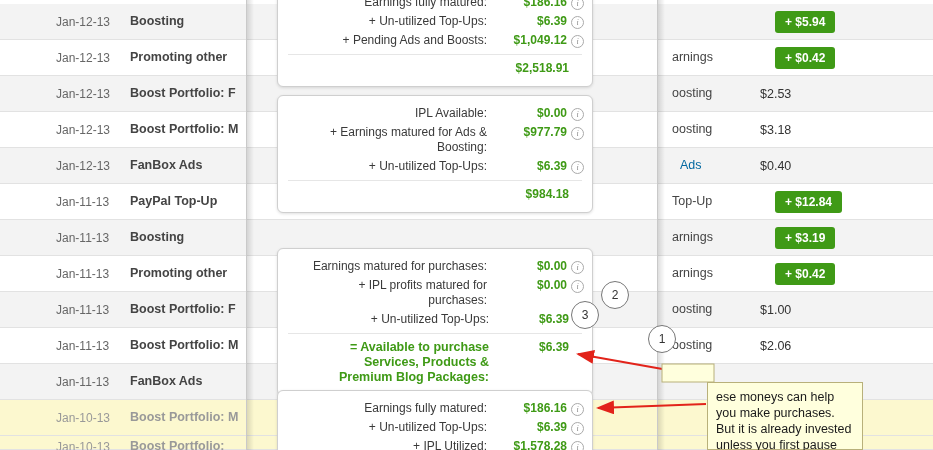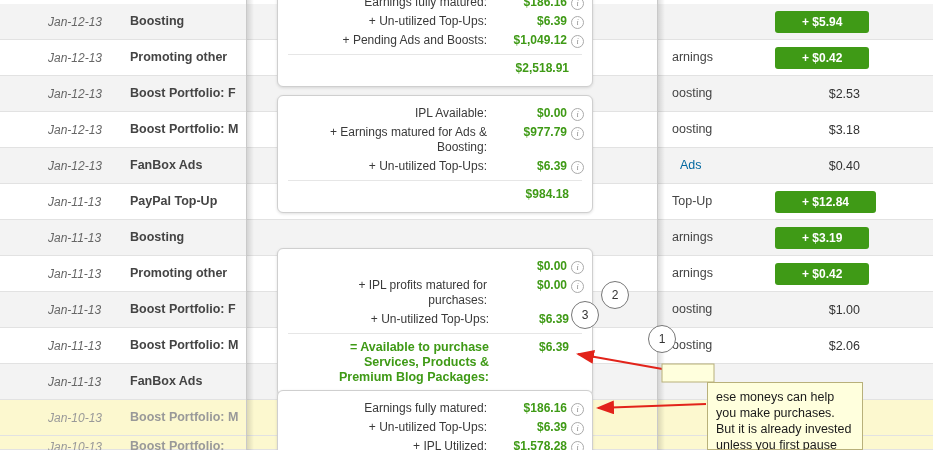--- a/index.html
+++ b/index.html
@@ -18,36 +18,36 @@
   }
   .row{
     position:absolute;left:0;width:933px;height:36px;
     border-bottom:1px solid #e2e2e2;
     box-sizing:border-box;
   }
   .row.alt{background:#f3f3f3;}
   .row.white{background:#ffffff;}
   .row.highlight{background:#fcf8cf;}
   .cell-date{
-    position:absolute;left:48px;top:11px;
-    font-size:12px;color:#666;font-style:italic;
+    position:absolute;left:56px;top:11px;
+    font-size:12px;color:#666;
   }
   .cell-desc{
     position:absolute;left:130px;top:10px;
     font-size:12.5px;color:#444;font-weight:bold;
   }
   .row.highlight .cell-date,.row.highlight .cell-desc{color:#999;}
   .cell-amt{
     position:absolute;left:760px;top:11px;width:100px;
-    text-align:right;font-size:12.5px;color:#333;
+    text-align:left;font-size:12.5px;color:#333;
   }
   .badge{
     position:absolute;left:775px;top:7px;
     background:#3f9a16;color:#fff;font-weight:bold;font-size:12px;
-    padding:4px 27px;border-radius:3px;white-space:nowrap;
+    padding:4px 10px;border-radius:3px;white-space:nowrap;
   }
   
   .vline{
     position:absolute;top:0;width:1px;height:450px;background:#c9c9c9;
   }
   .vline.l1{left:246px;}
   .vline.l2{left:657px;}
   .vline-shadow{
     position:absolute;top:0;width:7px;height:450px;
     background:linear-gradient(to right, rgba(0,0,0,0.13), rgba(0,0,0,0));
@@ -271,20 +271,21 @@
   </div>
   <div class="sep"></div>
   <div class="line total">
     <span class="val">$984.18</span>
     <span style="width:15px;flex:0 0 15px;"></span>
   </div>
 </div>
 
 <div class="panel" style="left:277px;top:248px;width:316px;padding:8px 0 8px 0;">
   <div class="line">
+    <span class="lbl">Earnings matured for purchases:</span>
     <span class="val">$0.00</span>
     <span class="info">i</span>
   </div>
   <div class="line">
     <span class="lbl">+ IPL profits matured for purchases:</span>
     <span class="val">$0.00</span>
     <span class="info">i</span>
   </div>
   <div class="line">
     <span class="lbl">+ Un-utilized Top-Ups:</span>

